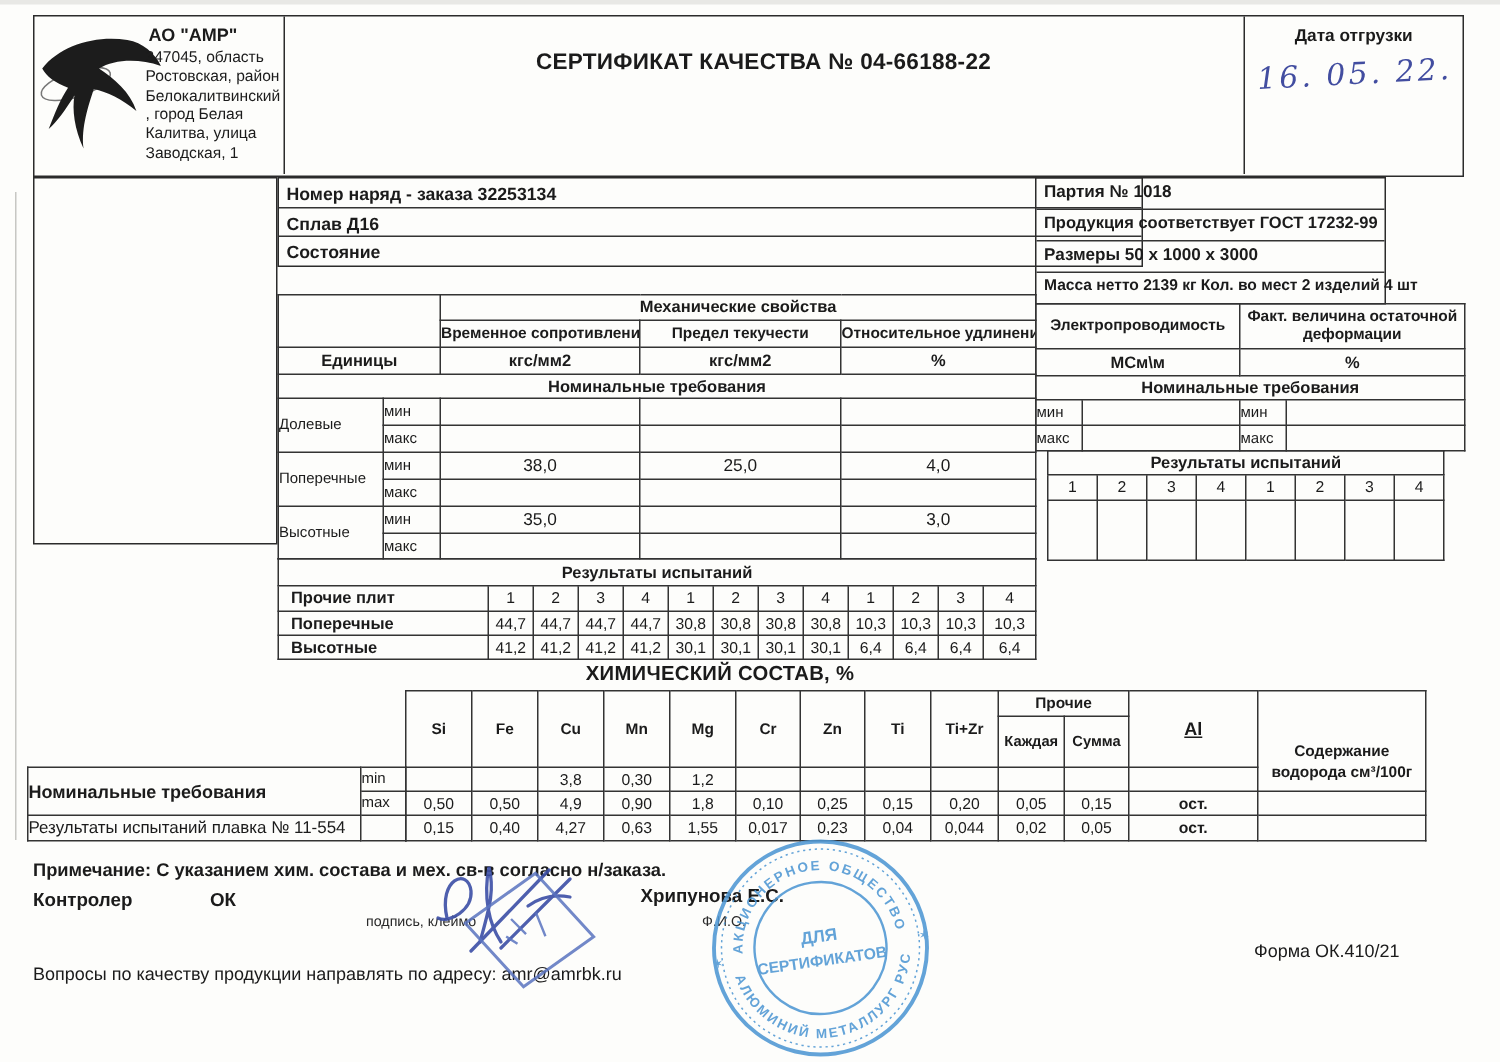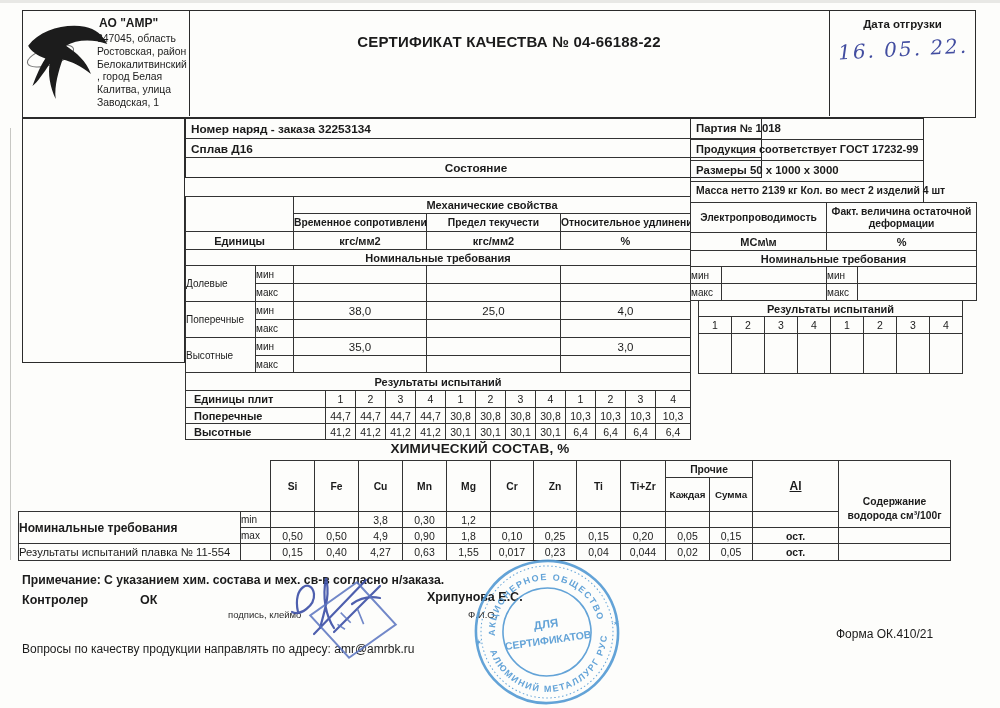--- a/index.html
+++ b/index.html
@@ -67,21 +67,21 @@
       <div class="abs hd" style="left:0;top:7px;width:145px;font-size:11.5px;">Дата отгрузки</div>
       <div class="abs hand" style="left:8px;top:26px;">16. 05. 22.</div>
     </div>
   </div>
 
   <div class="box" style="left:22px;top:118px;width:163px;height:245px;"></div>
 
   <div class="abs" style="left:185px;top:118px;width:577px;border:1.5px solid #2b2b2b;box-sizing:border-box;">
     <div class="inforow" style="height:19.5px;">Номер наряд - заказа 32253134</div>
     <div class="inforow" style="height:19.5px;">Сплав  Д16</div>
-    <div class="inforow" style="height:19px;border-bottom:none;text-align:center;">Состояние</div>
+    <div class="inforow" style="height:19px;border-bottom:none;">Состояние</div>
   </div>
 
   <div class="abs" style="left:690px;top:118px;width:234px;border:1.5px solid #2b2b2b;box-sizing:border-box;">
     <div class="inforow" style="height:21px;font-size:11.4px;">Партия №   1018</div>
     <div class="inforow" style="height:21px;font-size:11px;">Продукция соответствует  ГОСТ 17232-99</div>
     <div class="inforow" style="height:21px;font-size:11.4px;">Размеры 50 х 1000 х 3000</div>
     <div class="inforow" style="height:20px;border-bottom:none;font-size:10.4px;">Масса нетто  2139 кг  Кол. во мест 2 изделий 4 шт</div>
   </div>
 
   <table class="t" style="left:185px;top:196px;width:505px;">
@@ -167,21 +167,21 @@
       <col style="width:30px">
         <col style="width:30px">
         <col style="width:30px">
         <col style="width:35px">
     </colgroup>
     <tbody>
         <tr style="height:18px;">
           <td colspan="13" class="hd">Результаты испытаний</td>
         </tr>
     <tr style="height:17px;">
-      <td class="hd" style="text-align:left;padding-left:8px;">Единицы плит</td>
+      <td class="hd" style="text-align:left;padding-left:8px;">Прочие плит</td>
       <td class="vs">1</td>
       <td class="vs">2</td>
       <td class="vs">3</td>
       <td class="vs">4</td>
       <td class="vs">1</td>
       <td class="vs">2</td>
       <td class="vs">3</td>
       <td class="vs">4</td>
       <td class="vs">1</td>
       <td class="vs">2</td>
@@ -393,21 +393,21 @@
     <tr style="height:17px;">
       <td class="blab" style="font-weight:normal;font-size:11.3px;">Результаты испытаний плавка № 11-554</td>
       <td></td>
     </tr>
   </tbody>
     </table>
 
   <div class="abs note" style="left:22px;top:573px;">Примечание: С указанием хим. состава и мех. св-в согласно н/заказа.</div>
   <div class="abs note" style="left:22px;top:593px;font-size:12.5px;">Контролер</div>
   <div class="abs note" style="left:140px;top:593px;font-size:12.5px;">ОК</div>
-  <div class="abs small-cap" style="left:228px;top:609px;">подпись, клеймо</div>
+  <div class="abs small-cap" style="left:244px;top:609px;">подпись, клеймо</div>
   <div class="abs note" style="left:427px;top:590px;font-size:12.5px;">Хрипунова Е.С.</div>
   <div class="abs small-cap" style="left:468px;top:609px;">Ф.И.О.</div>
   <div class="abs plain12" style="left:22px;top:642px;">Вопросы по качеству продукции направлять по адресу: amr@amrbk.ru</div>
   <div class="abs plain12" style="left:836px;top:627px;">Форма ОК.410/21</div>
 
   <svg class="abs" style="left:268px;top:570px;" width="130" height="80" viewBox="0 0 130 80">
     <g stroke="#3c4fa6" stroke-width="2.2" fill="none" stroke-linecap="round" opacity="0.9">
       <path d="M30,42 C24,16 44,8 46,24 C47,36 32,46 24,42"></path>
       <path d="M52,58 C58,36 62,24 58,8 C54,28 58,46 66,58"></path>
       <path d="M46,64 L98,10"></path>

